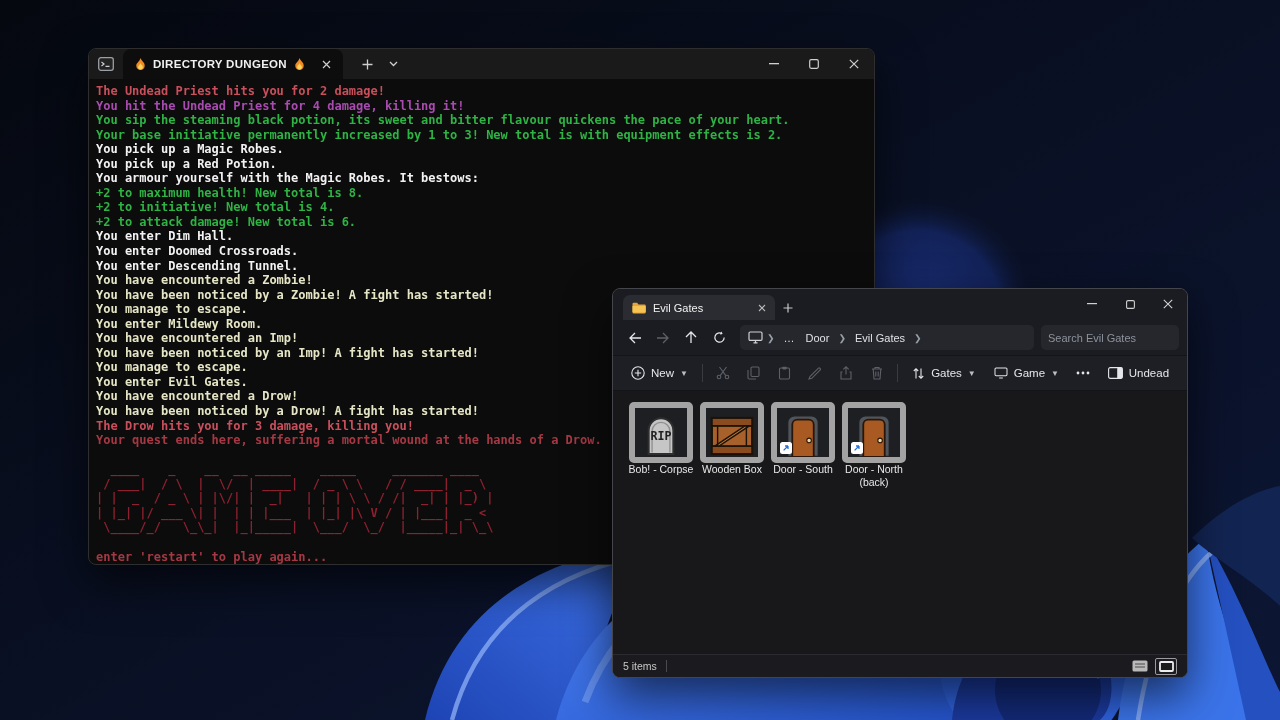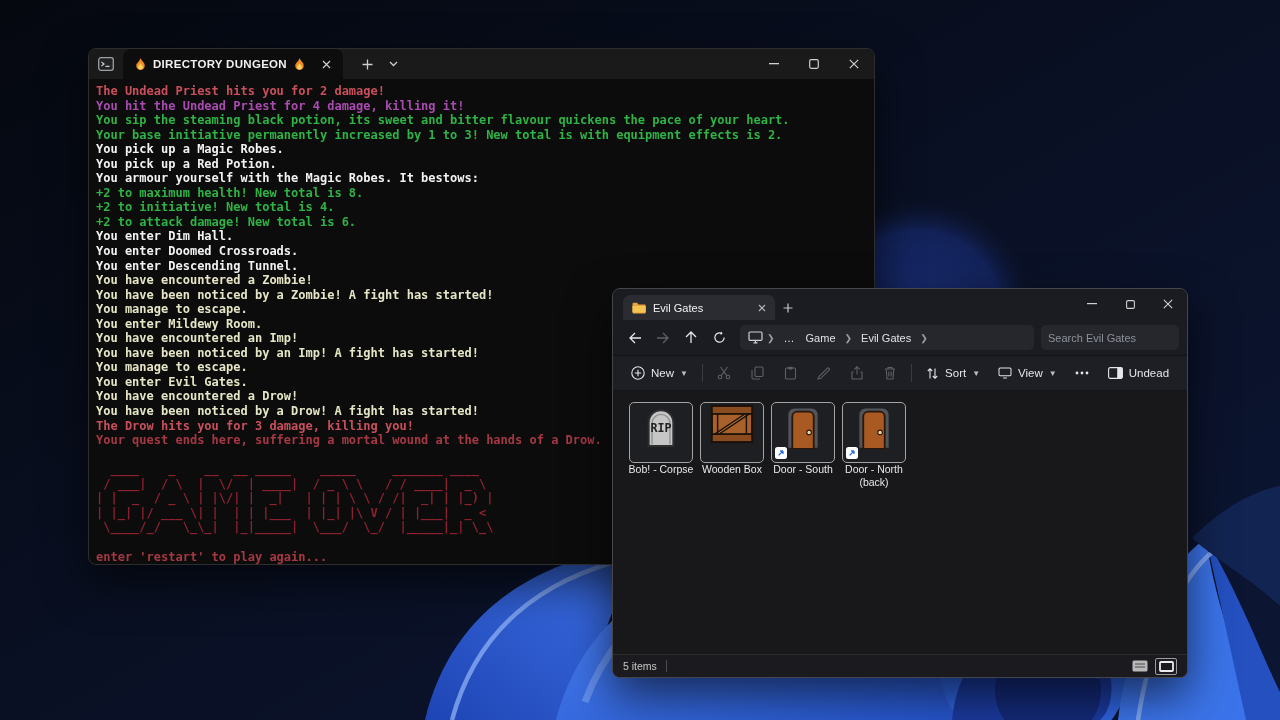--- a/index.html
+++ b/index.html
@@ -41,21 +41,21 @@
   .ex-search input { flex:1; background:transparent; border:none; outline:none; color:#cfd2d8; font-size:11px; font-family:"Liberation Sans",sans-serif; }
   .ex-search input::placeholder { color:#8d929b; }
   .ex-toolbar { height:36px; background:#1e1f25; border-top:1px solid #131418; border-bottom:1px solid #131418; display:flex; align-items:center; padding:0 9px; flex:none; }
   .tb-btn { display:flex; align-items:center; gap:6px; padding:0 9px; height:28px; border-radius:4px; color:#e4e6ea; font-size:11.5px; white-space:nowrap; }
   .tb-icobtn { width:34px; height:28px; display:flex; align-items:center; justify-content:center; border-radius:4px; }
   .tb-divider { width:1px; height:18px; background:#3a3b41; margin:0 5px; }
   .tb-right { margin-left:auto; display:flex; align-items:center; }
   .chev { font-size:8px; color:#b9bdc4; }
   .ex-content { flex:1; display:flex; align-items:flex-start; padding:11px 0 0 13px; background:#18181b; }
   .file { display:flex; flex-direction:column; align-items:center; width:70px; margin-right:1px; }
-  .file-tile { width:64px; height:61px; background:#1e1f22; border:1px solid #a3a3a3; border-radius:5px; display:flex; align-items:flex-start; justify-content:center; position:relative; }
+  .file-tile { width:64px; height:61px; background:#1e1f22; border:6px solid #a3a3a3; border-radius:5px; display:flex; align-items:flex-end; justify-content:center; position:relative; }
   .file.plain .file-tile { background:transparent; border-color:transparent; }
   .file-label { font-size:10.5px; line-height:12.5px; color:#e8e8e8; text-align:center; width:86px; }
   .file.wide { width:86px; }
   .shortcut-badge { position:absolute; left:3px; bottom:3px; width:12px; height:12px; background:#fff; border-radius:2.5px; display:flex; align-items:center; justify-content:center; }
   .ex-status { height:23px; background:#1b1b1f; border-top:1px solid #2a2a2f; display:flex; align-items:center; padding:0 10px; flex:none; }
   .status-text { color:#c8c8c8; font-size:10.5px; }
   .status-sep { width:1px; height:12px; background:#4a4a50; margin:0 9px; }
   .status-views { margin-left:auto; display:flex; gap:4px; align-items:center; }
   .sv-btn { width:22px; height:17px; display:flex; align-items:center; justify-content:center; border-radius:2px; }
   .sv-btn.active { border:1px solid #9a9aa0; }
@@ -214,21 +214,21 @@
             <path d="M9.2 0.6 L10.2 3.2 L7.4 3.8 Z" fill="#e4e6ea"></path>
           </svg>
         </div>
     <div class="ex-crumbbar">
       <svg width="15" height="13" viewBox="0 0 15 13">
             <rect x="1" y="1" width="13" height="8.4" rx="1.2" fill="none" stroke="#cfd2d6" stroke-width="1.2"></rect>
             <path d="M5.5 11.8 H9.5 M7.5 9.5 V11.8" stroke="#cfd2d6" stroke-width="1.2"></path>
           </svg>
       <span class="crumb-chev">❯</span>
       <span class="crumb">…</span>
-      <span class="crumb">Game</span>
+      <span class="crumb">Door</span>
       <span class="crumb-chev">❯</span>
       <span class="crumb">Evil Gates</span>
       <span class="crumb-chev">❯</span>
     </div>
     <div class="ex-search">
       <input type="text" placeholder="Search Evil Gates" style="">
       <svg width="12" height="12" viewBox="0 0 12 12">
             <circle cx="5" cy="5" r="3.6" fill="none" stroke="#9aa0a8" stroke-width="1.2"></circle>
             <path d="M7.8 7.8 L11 11" stroke="#9aa0a8" stroke-width="1.2"></path>
           </svg>
@@ -279,29 +279,29 @@
           <svg width="12" height="14" viewBox="0 0 12 14">
             <path d="M1 3 H11 M4 3 V1.5 H8 V3 M2.2 3 L3 13 H9 L9.8 3 M4.8 5.5 V10.5 M7.2 5.5 V10.5" stroke="#5d6067" stroke-width="1.1" fill="none"></path>
           </svg>
         </div>
     <div class="tb-divider"></div>
     <div class="tb-btn">
       <svg width="13" height="13" viewBox="0 0 13 13">
             <path d="M4 11.5 V2 M1.8 4 L4 1.7 L6.2 4" stroke="#e4e6ea" stroke-width="1.1" fill="none"></path>
             <path d="M9 1.5 V11 M6.8 9 L9 11.3 L11.2 9" stroke="#e4e6ea" stroke-width="1.1" fill="none"></path>
           </svg>
-      <span>Sort</span>
+      <span>Gates</span>
       <span class="chev">▼</span>
     </div>
     <div class="tb-btn">
       <svg width="14" height="12" viewBox="0 0 15 13">
             <rect x="1" y="1" width="13" height="8.4" rx="1.2" fill="none" stroke="#e4e6ea" stroke-width="1.1"></rect>
             <path d="M5.5 11.8 H9.5" stroke="#e4e6ea" stroke-width="1.1"></path>
           </svg>
-      <span>View</span>
+      <span>Game</span>
       <span class="chev">▼</span>
     </div>
     <div class="tb-icobtn">
           <svg width="14" height="4" viewBox="0 0 14 4">
             <circle cx="2" cy="2" r="1.4" fill="#e4e6ea"></circle>
             <circle cx="7" cy="2" r="1.4" fill="#e4e6ea"></circle>
             <circle cx="12" cy="2" r="1.4" fill="#e4e6ea"></circle>
           </svg>
         </div>
     <div class="tb-right">

